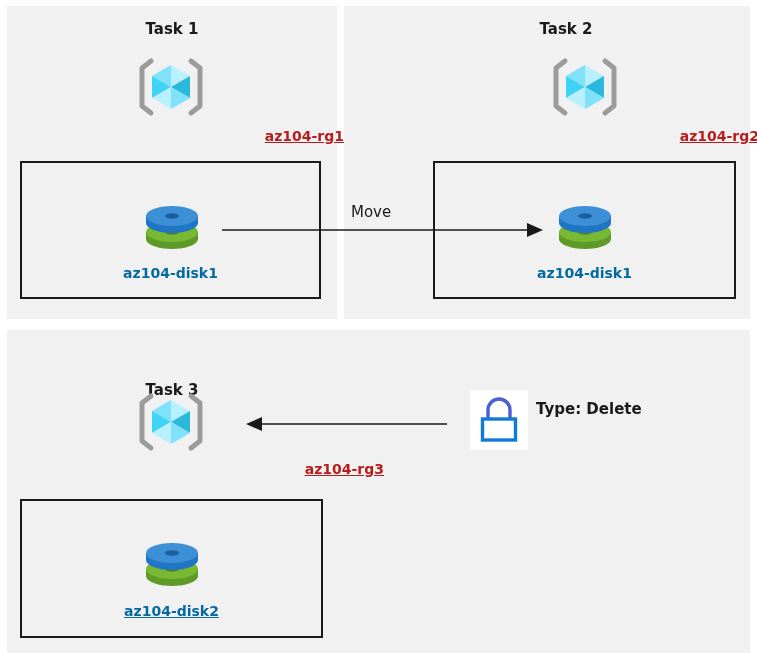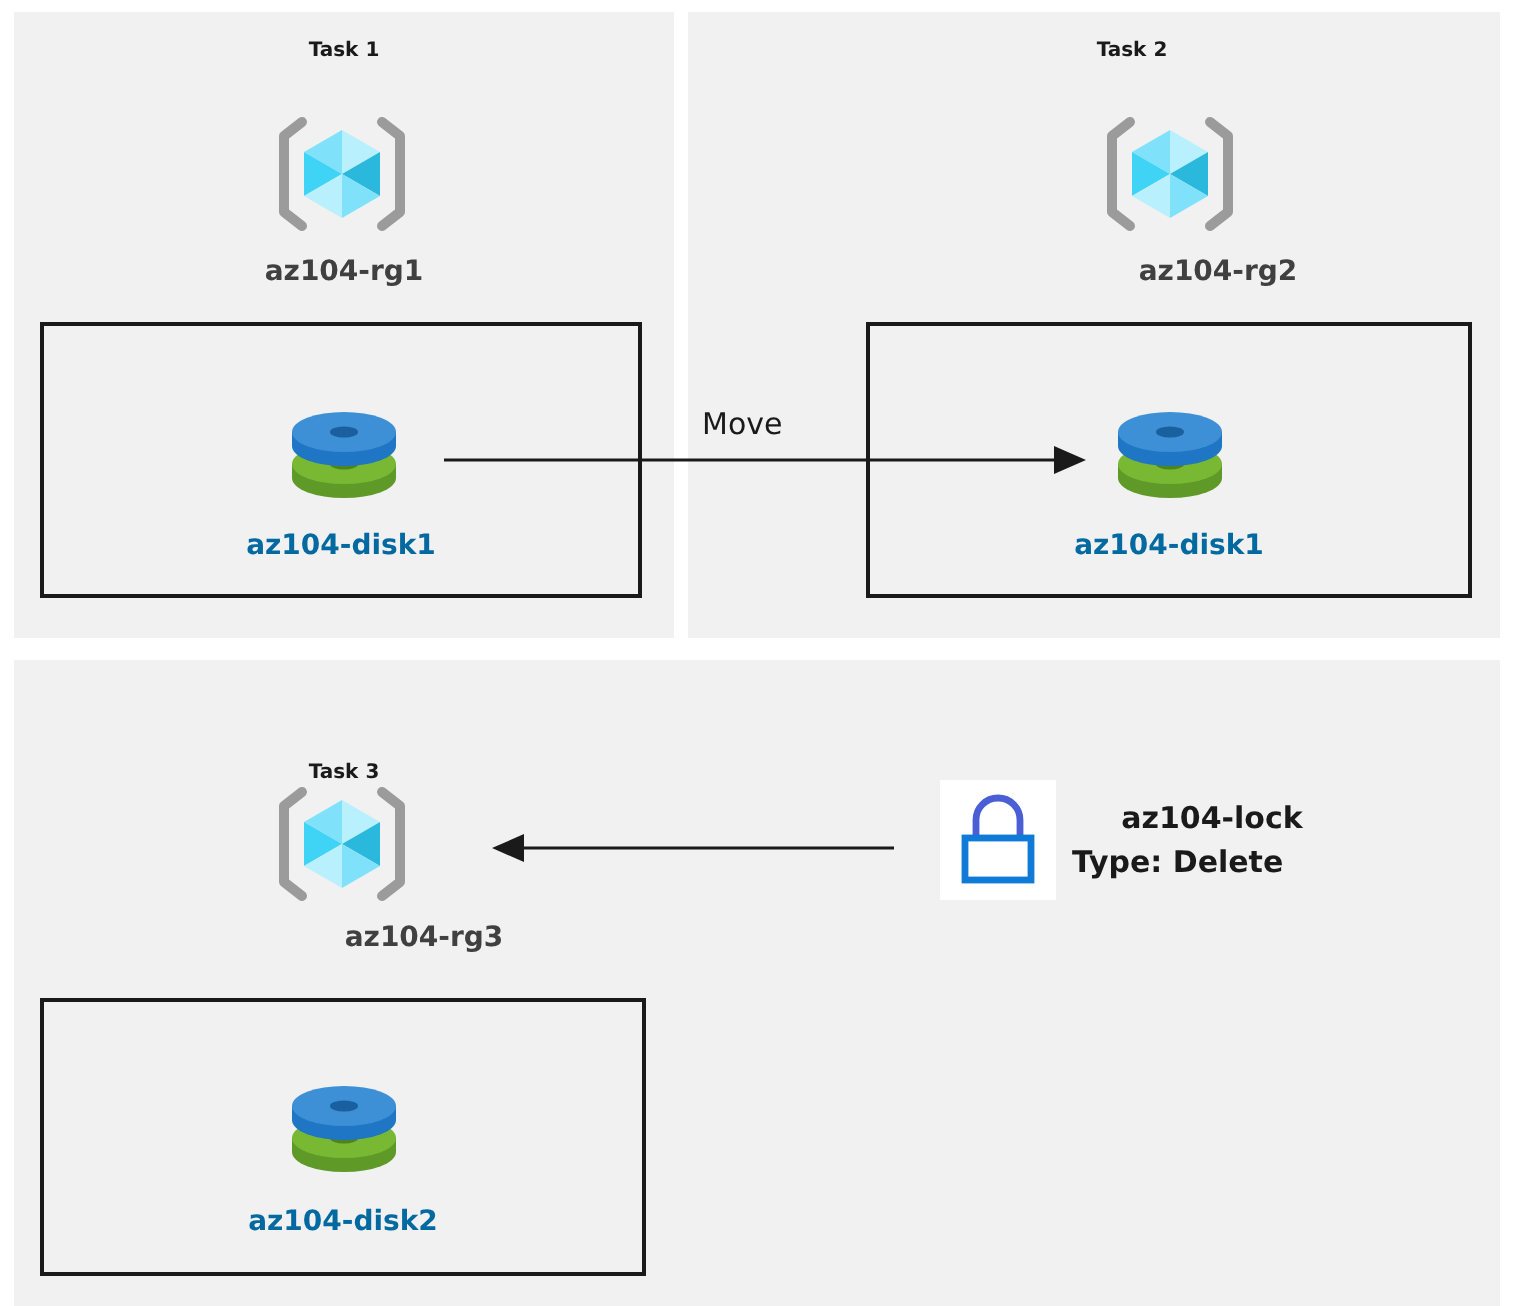--- a/index.html
+++ b/index.html
@@ -21,44 +21,45 @@
     position: absolute;
     background: #f1f1f1;
   }
   #panel-task1 { left: 7px;   top: 6px;   width: 330px; height: 313px; }
   #panel-task2 { left: 344px; top: 6px;   width: 406px; height: 313px; }
   #panel-task3 { left: 7px;   top: 330px; width: 743px; height: 323px; }
 
   
   .task-title {
     position: absolute;
-    font-size: 10px;
+    font-size: 15px;
     font-weight: bold;
     color: #1a1a1a;
     text-align: center;
     white-space: nowrap;
   }
   #title-task1 { left: 0px;   top: 20px;  width: 344px; }
   #title-task2 { left: 416px; top: 20px;  width: 300px; }
   #title-task3 { left: 0px;   top: 356px; width: 344px; margin-top: 25px; }
 
   
   .rg-icon { position: absolute; width: 70px; height: 62px; }
   #rgicon-1 { left: 136px; top: 56px; }
   #rgicon-2 { left: 550px; top: 56px; }
   #rgicon-3 { left: 136px; top: 391px; }
 
   
   .rg-label {
     position: absolute;
     font-size: 14px;
     font-weight: bold;
-    color: #404040;
-    text-align: center;
-    white-space: nowrap;
+    color: #b91c1c;
+    text-align: right;
+    white-space: nowrap;
+    text-decoration: underline;
   }
   #rglabel-1 { left: 0px;   top: 128px; width: 344px; }
   #rglabel-2 { left: 459px; top: 128px; width: 300px; }
   #rglabel-3 { left: 0px;   top: 461px; width: 344px; padding-left: 40px; }
 
   
   .res-box {
     position: absolute;
     border: 2px solid #1a1a1a;
     background: #f1f1f1;
@@ -77,21 +78,21 @@
   .disk-label {
     position: absolute;
     font-size: 14px;
     font-weight: bold;
     color: #0369a1;
     text-align: center;
     white-space: nowrap;
   }
   #disklabel-1 { left: 20px;  top: 265px; width: 301px; }
   #disklabel-2 { left: 433px; top: 265px; width: 303px; }
-  #disklabel-3 { left: 20px;  top: 603px; width: 303px; }
+  #disklabel-3 { left: 20px;  top: 603px; width: 303px; text-decoration: underline; }
 
   
   #arrow-layer {
     position: absolute;
     left: 0; top: 0;
     width: 757px; height: 653px;
     pointer-events: none;
   }
 
   
@@ -272,17 +273,16 @@
 
   <div id="lock-tile"></div>
   <div id="lock-icon-wrap">
     <svg viewBox="0 0 44 48" width="44" height="48" xmlns="http://www.w3.org/2000/svg">
       <path d="M11 24 L11 14 A11 11 0 0 1 33 14 L33 24" fill="none" stroke="#4a5ed6" stroke-width="3.4"></path>
       <rect x="5.5" y="23" width="33" height="21" fill="none" stroke="#0f7ad8" stroke-width="3.4"></rect>
     </svg>
   </div>
 
   <div id="lock-text">
-    <div style="text-align:center;width:140px;">az104-lock</div>
     <div style="text-align:left;width:140px;">Type: Delete</div>
   </div>
 
 </div>
 
 </body></html>

